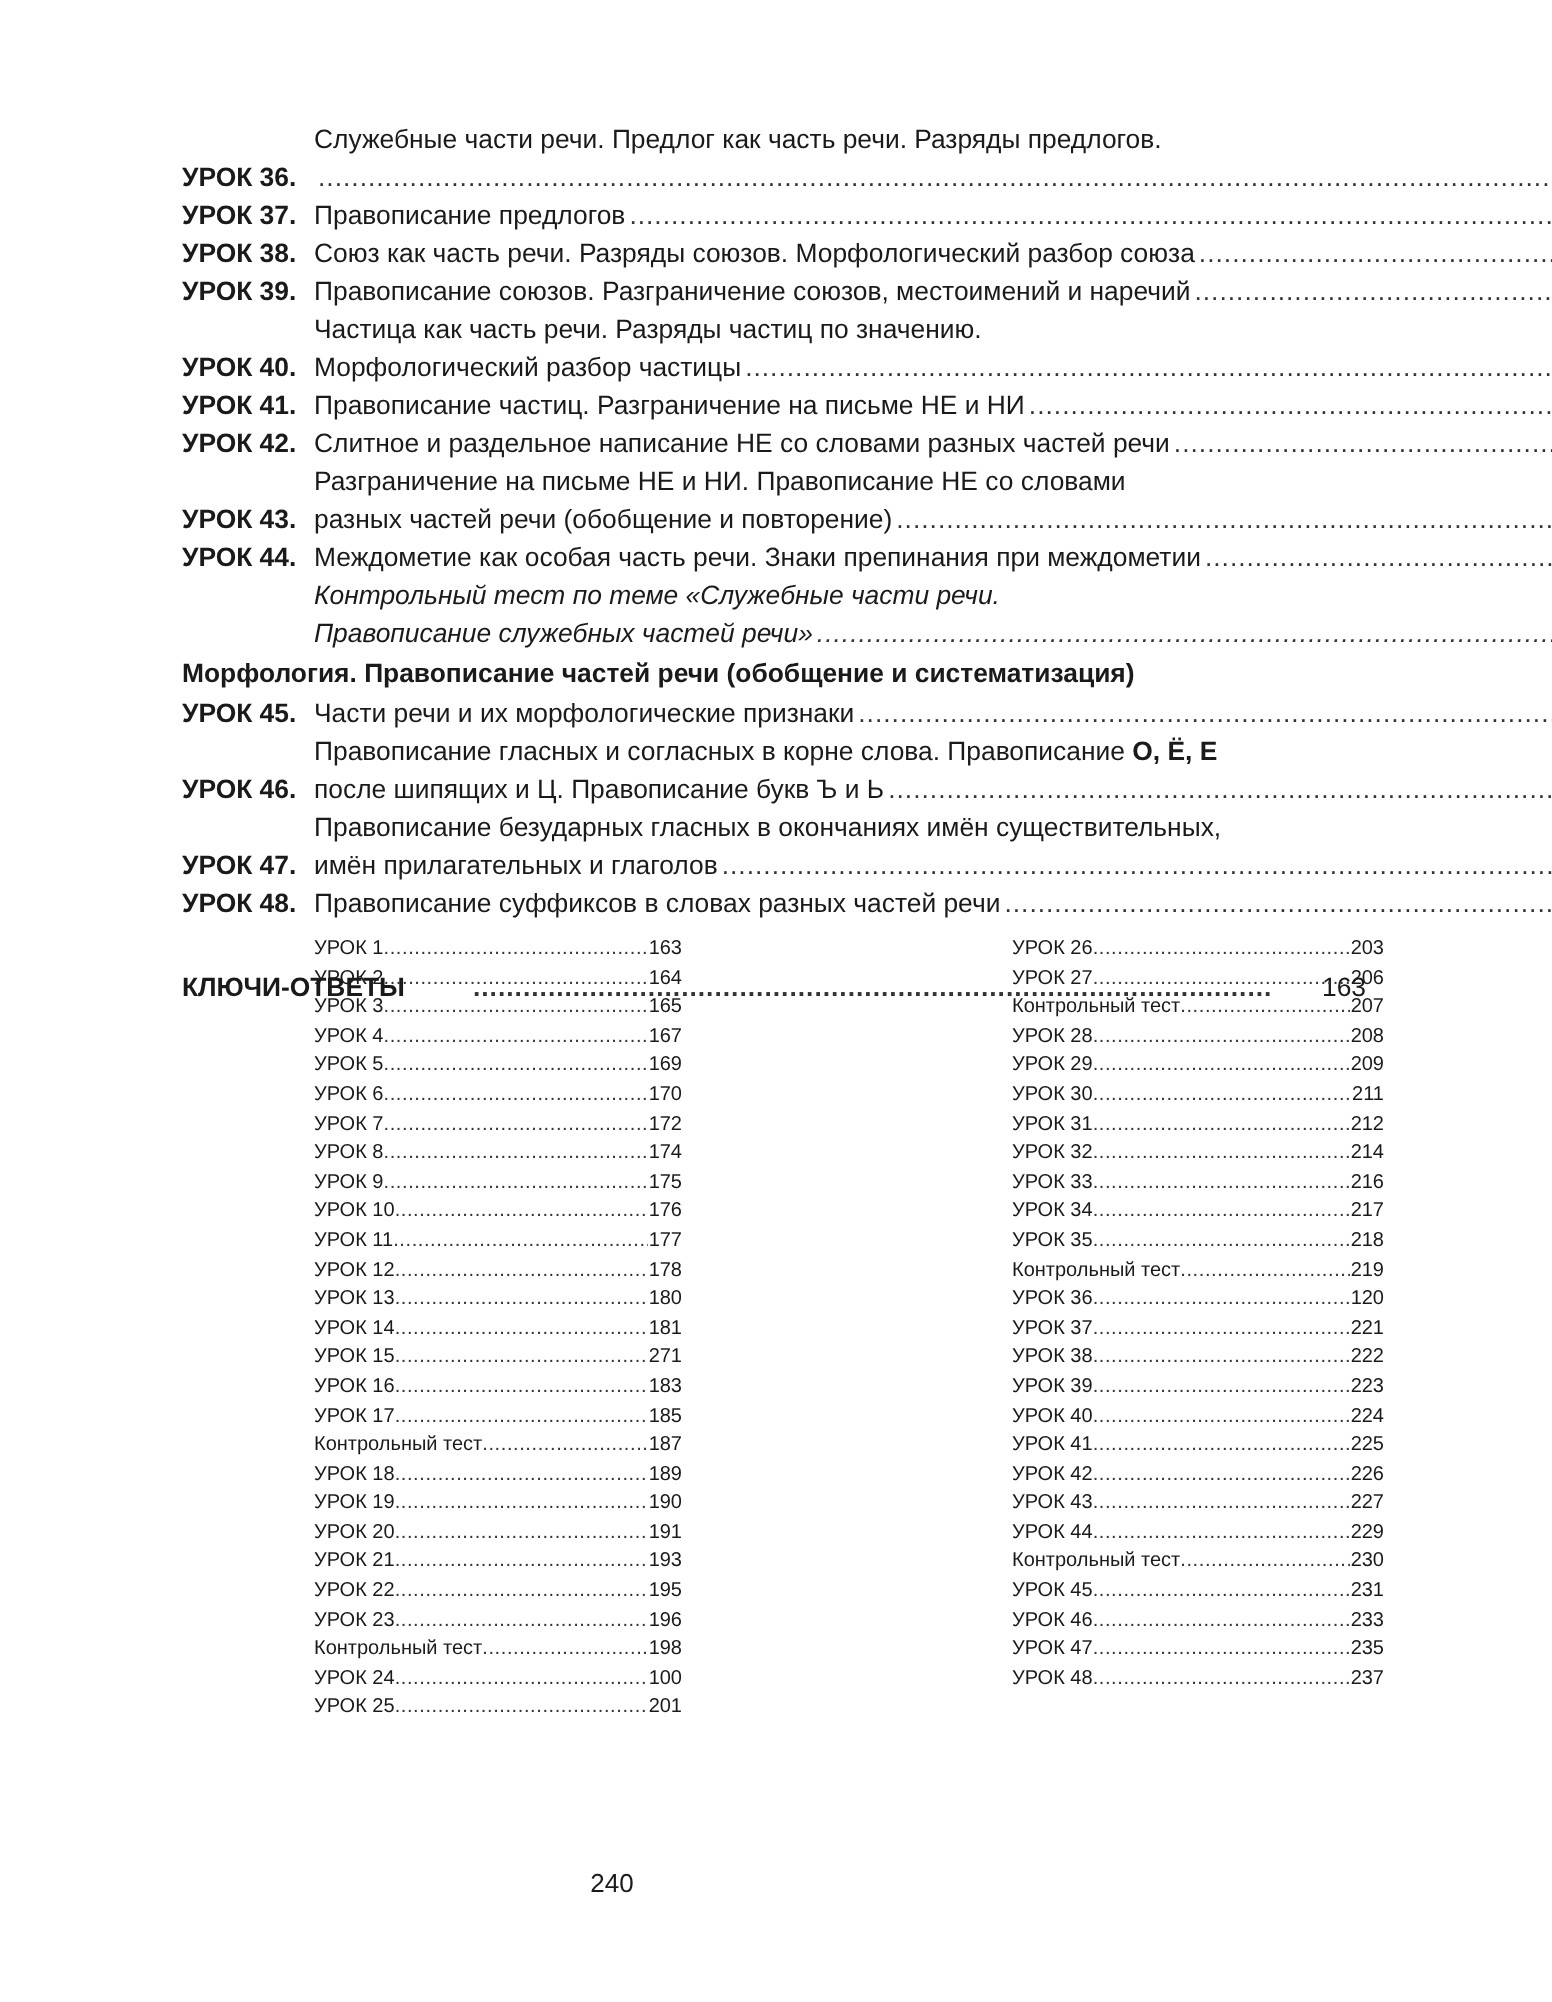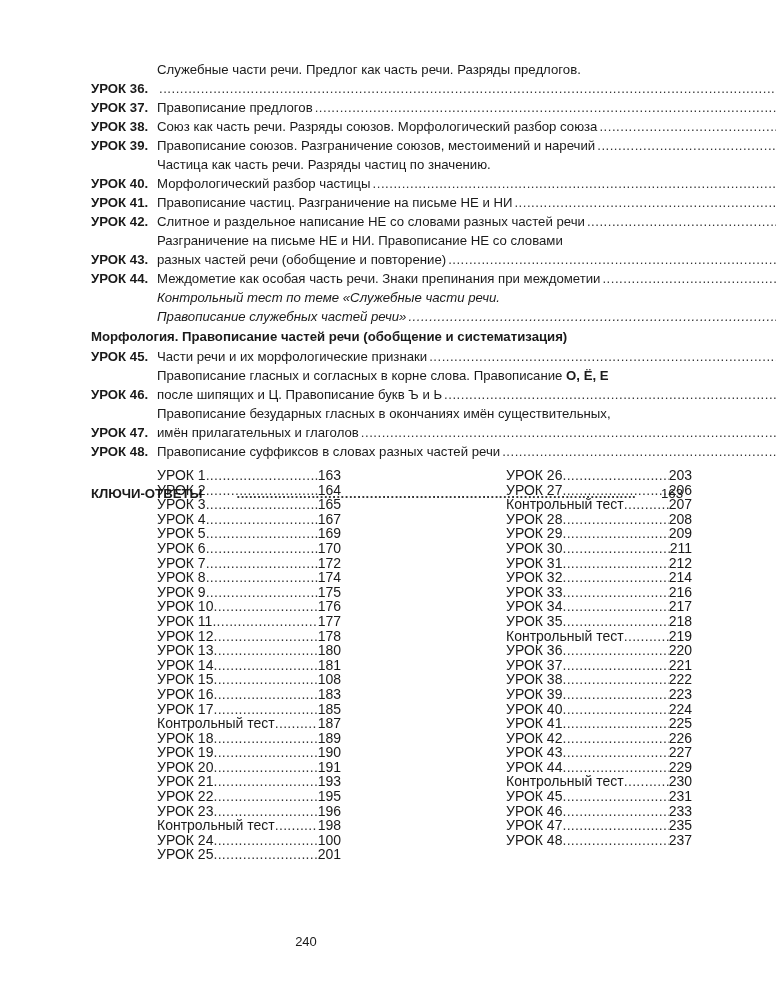--- a/index.html
+++ b/index.html
@@ -14,21 +14,21 @@
   .line .dots { flex: 1; overflow: hidden; white-space: nowrap; margin: 0 2px; letter-spacing: 0.5px; color: #333; }
   .line .dots::after { content: "................................................................................................................................................................................................................................................"; }
   .line .pg { white-space: nowrap; }
   .italic { font-style: italic; }
   .sub { padding-left: 66px; }
   .section-head { font-weight: bold; margin-top: 1px; margin-bottom: 1px; }
   .keys-head { margin-top: 23px; font-weight: bold; gap: 24px; }
   .keys-head .pg { font-weight: normal; }
   .b { font-weight: bold; }
 
-  .keys { position: absolute; top: 468px; font-size: 14px; line-height: 14.6px;
+  .keys { position: absolute; top: 468px; font-size: 10px; line-height: 14.6px;
           font-family: "Liberation Sans", sans-serif; transform-origin: left top; }
   .keys.left { left: 157px; width: 184px; }
   .keys.right { left: 474px; width: 186px; margin-left: 32px; }
   .krow { display: flex; align-items: baseline; white-space: nowrap; }
   .krow .dots { flex: 1; overflow: hidden; white-space: nowrap; letter-spacing: 0.3px; color: #333; }
   .krow .dots::after { content: "............................................................................................................"; }
 
   .page-number { position: absolute; left: 0; width: 612px; top: 934px; text-align: center; font-size: 13px; }
 </style>
 </head>
@@ -257,21 +257,21 @@
       <span>180</span>
     </div>
     <div class="krow">
       <span>УРОК 14</span>
       <span class="dots"></span>
       <span>181</span>
     </div>
     <div class="krow">
       <span>УРОК 15</span>
       <span class="dots"></span>
-      <span>108</span>
+      <span>271</span>
     </div>
     <div class="krow">
       <span>УРОК 16</span>
       <span class="dots"></span>
       <span>183</span>
     </div>
     <div class="krow">
       <span>УРОК 17</span>
       <span class="dots"></span>
       <span>185</span>
@@ -384,21 +384,21 @@
       <span>218</span>
     </div>
     <div class="krow">
       <span>Контрольный тест</span>
       <span class="dots"></span>
       <span>219</span>
     </div>
     <div class="krow">
       <span>УРОК 36</span>
       <span class="dots"></span>
-      <span>220</span>
+      <span>120</span>
     </div>
     <div class="krow">
       <span>УРОК 37</span>
       <span class="dots"></span>
       <span>221</span>
     </div>
     <div class="krow">
       <span>УРОК 38</span>
       <span class="dots"></span>
       <span>222</span>

